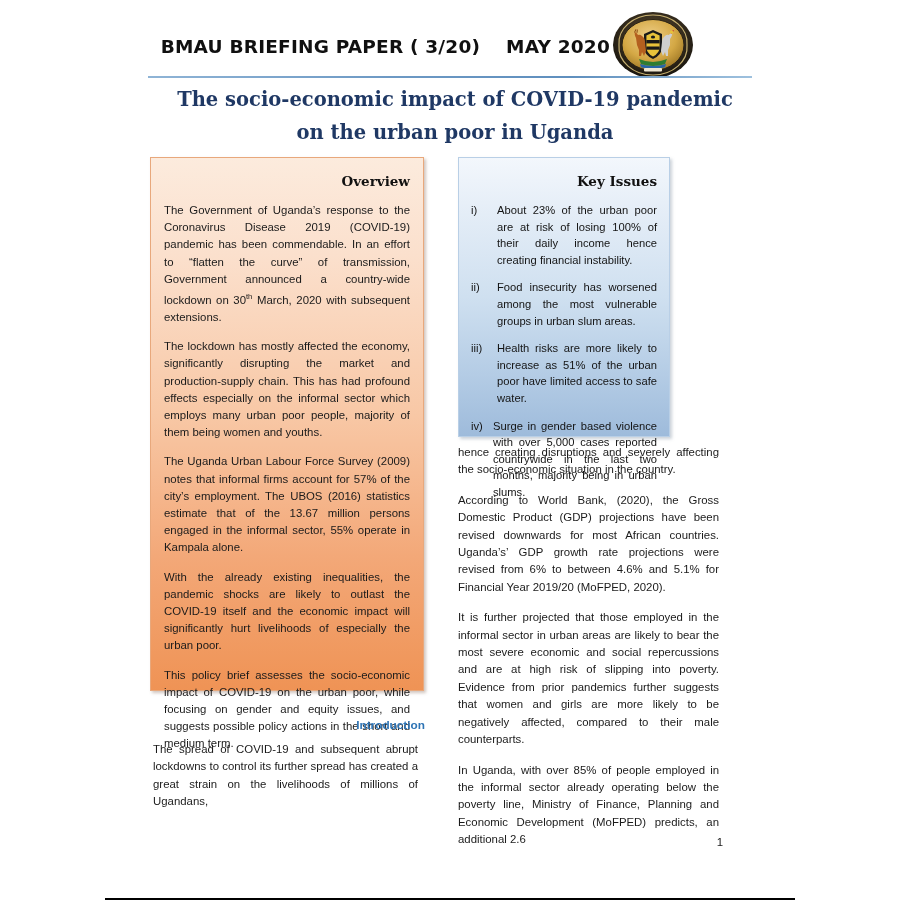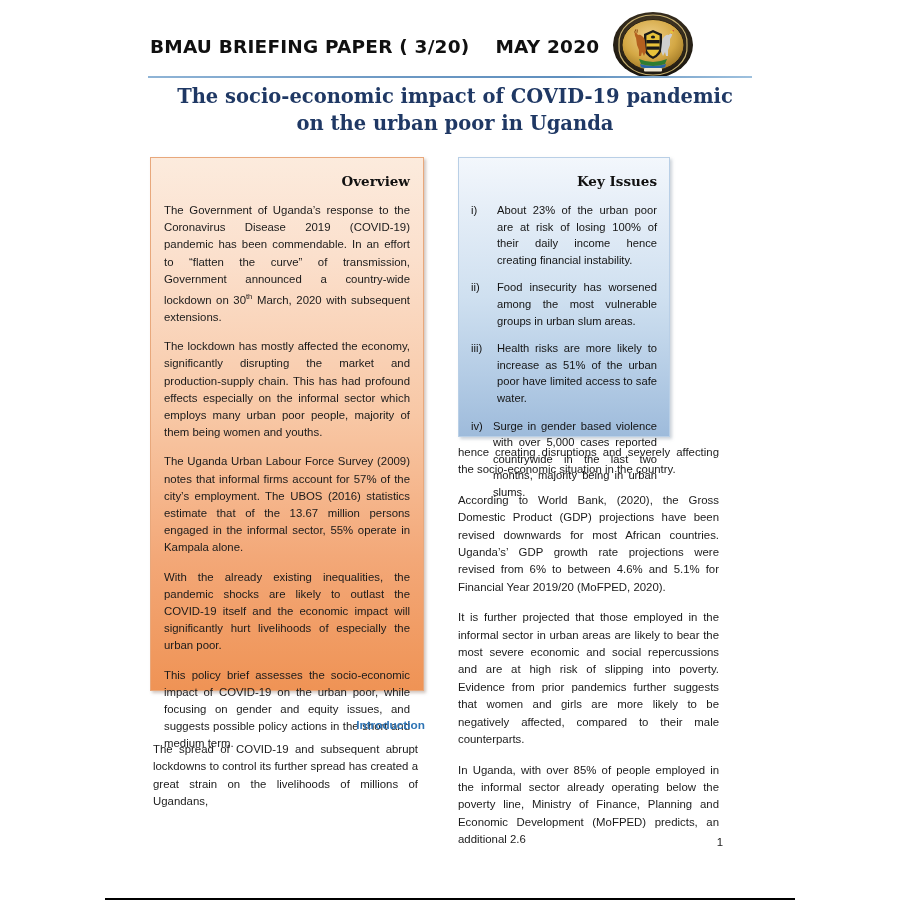--- a/index.html
+++ b/index.html
@@ -25,21 +25,21 @@
     position: absolute;
     left: 0; top: 0;
     width: 900px;
     height: 80px;
   }
   .header-title-row {
     position: absolute;
     left: 150px;
     top: 36px;
     width: 460px;
-    text-align: left;
+    text-align: right;
     white-space: nowrap;
     font-family: "DejaVu Sans", sans-serif;
     font-weight: bold;
     font-size: 18.5px;
     letter-spacing: 0.2px;
     color: #101010;
   }
   .header-title-row .spacer { display: inline-block; width: 26px; }
 
   .emblem {
@@ -61,21 +61,21 @@
 
   .doc-title {
     position: absolute;
     left: 175px;
     top: 83px;
     width: 560px;
     text-align: center;
     font-family: "DejaVu Serif", serif;
     font-weight: bold;
     font-size: 19.5px;
-    line-height: 27px;
+    line-height: 33px;
     color: #1F3864;
   }
 
   
   .overview-box {
     position: absolute;
     left: 150px;
     top: 157px;
     width: 274px;
     height: 534px;

